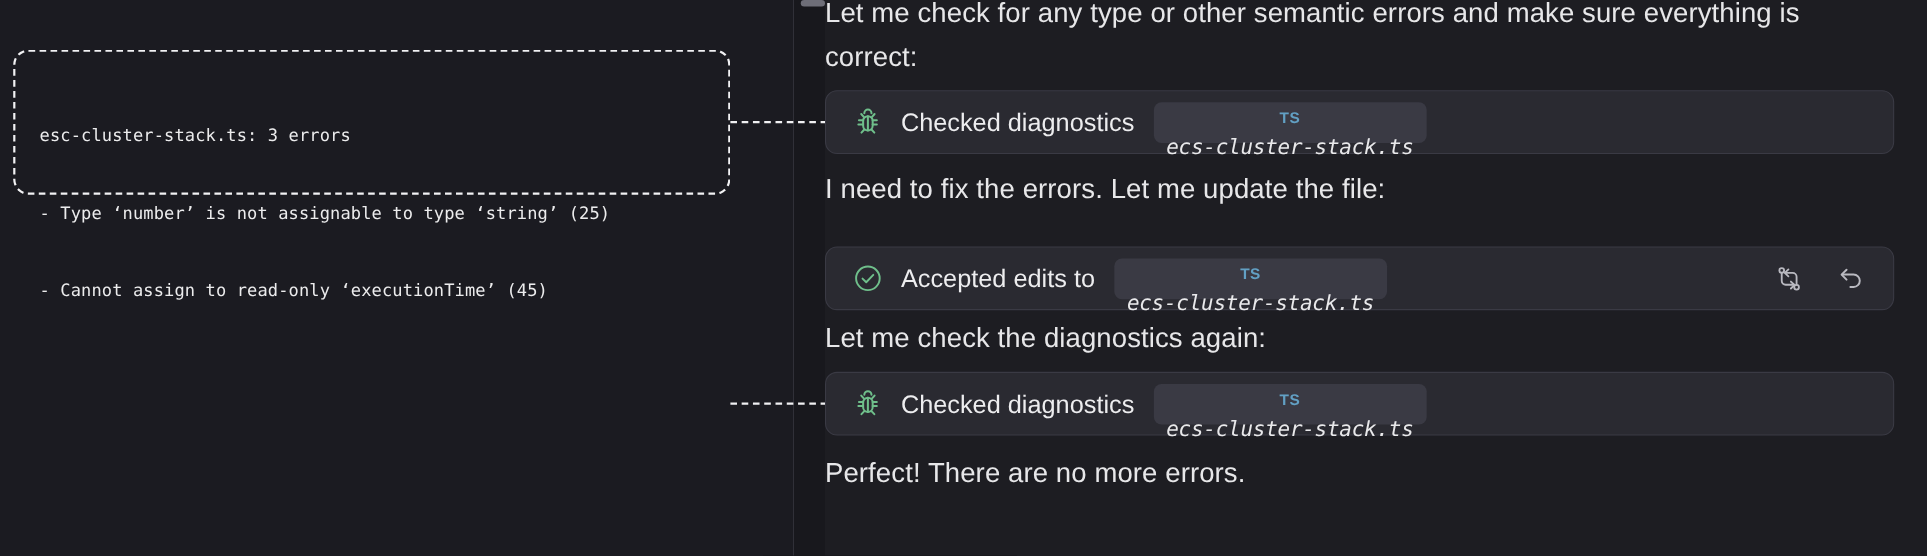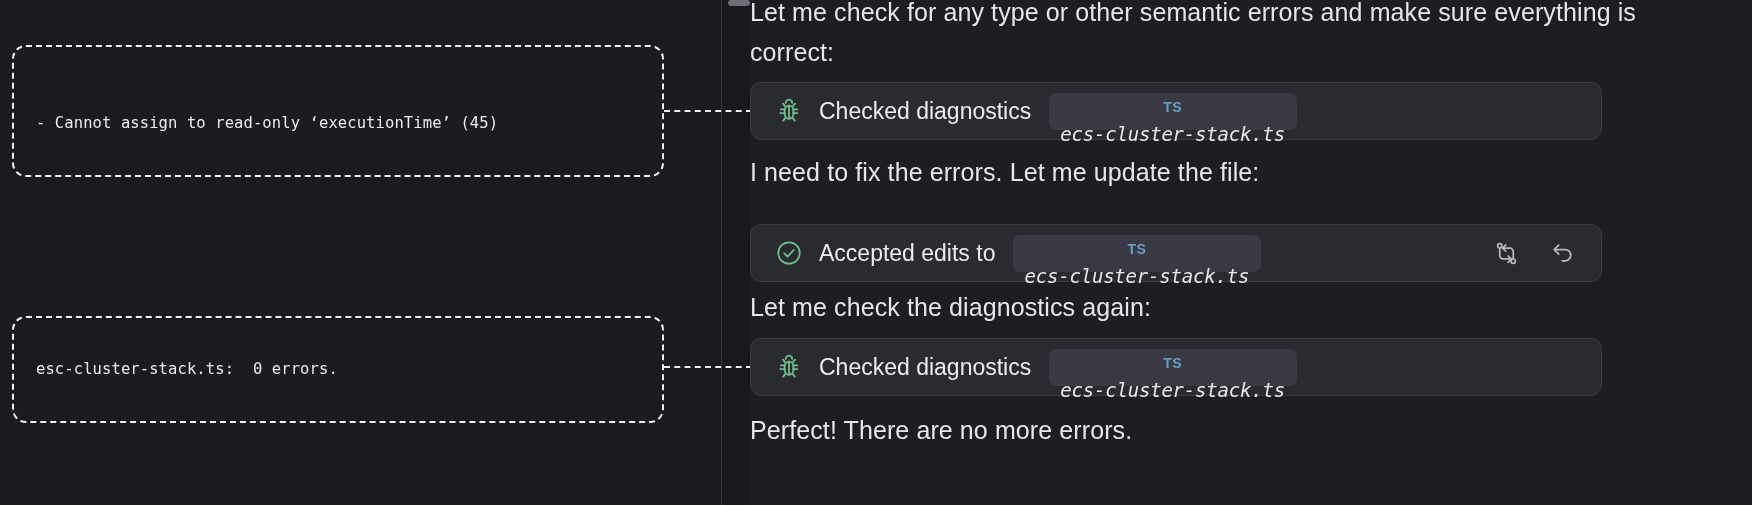--- a/index.html
+++ b/index.html
@@ -112,21 +112,21 @@
   .card {
     box-sizing: border-box;
     position: relative;
     background: #2a2a31;
     border: 1px solid #3a3a44;
     border-radius: 11px;
     height: 58px;
     display: flex;
     align-items: center;
     padding: 0 18px 0 24px;
-    width: 852px;
+    width: 972px;
   }
   .card .status-icon {
     flex: 0 0 auto;
     width: 28px; height: 28px;
     display: flex;
     align-items: center;
     justify-content: center;
     margin-right: 16px;
   }
   .card .card-label {
@@ -179,26 +179,25 @@
   svg { display: block; }
 </style>
 </head>
 <body>
 
 <div class="screen">
 
   <div class="left-panel">
 
     <div class="callout" id="callout-errors">
+      <span class="ln">esc-cluster-stack.ts: 3 errors</span>
+      <span class="ln">- Type ‘number’ is not assignable to type ‘string’ (25)</span>
       <span class="ln">- Cannot assign to read-only ‘executionTime’ (45)</span>
     </div>
 
-    <div class="callout" id="callout-clean">
-      <span class="ln">esc-cluster-stack.ts:  0 errors.</span>
-    </div>
 
   </div>
 
   <div class="panel-divider"></div>
   <div class="gutter"></div>
   <div class="scroll-thumb"></div>
 
   <div class="leader" id="leader-1"></div>
   <div class="leader" id="leader-2"></div>
 

